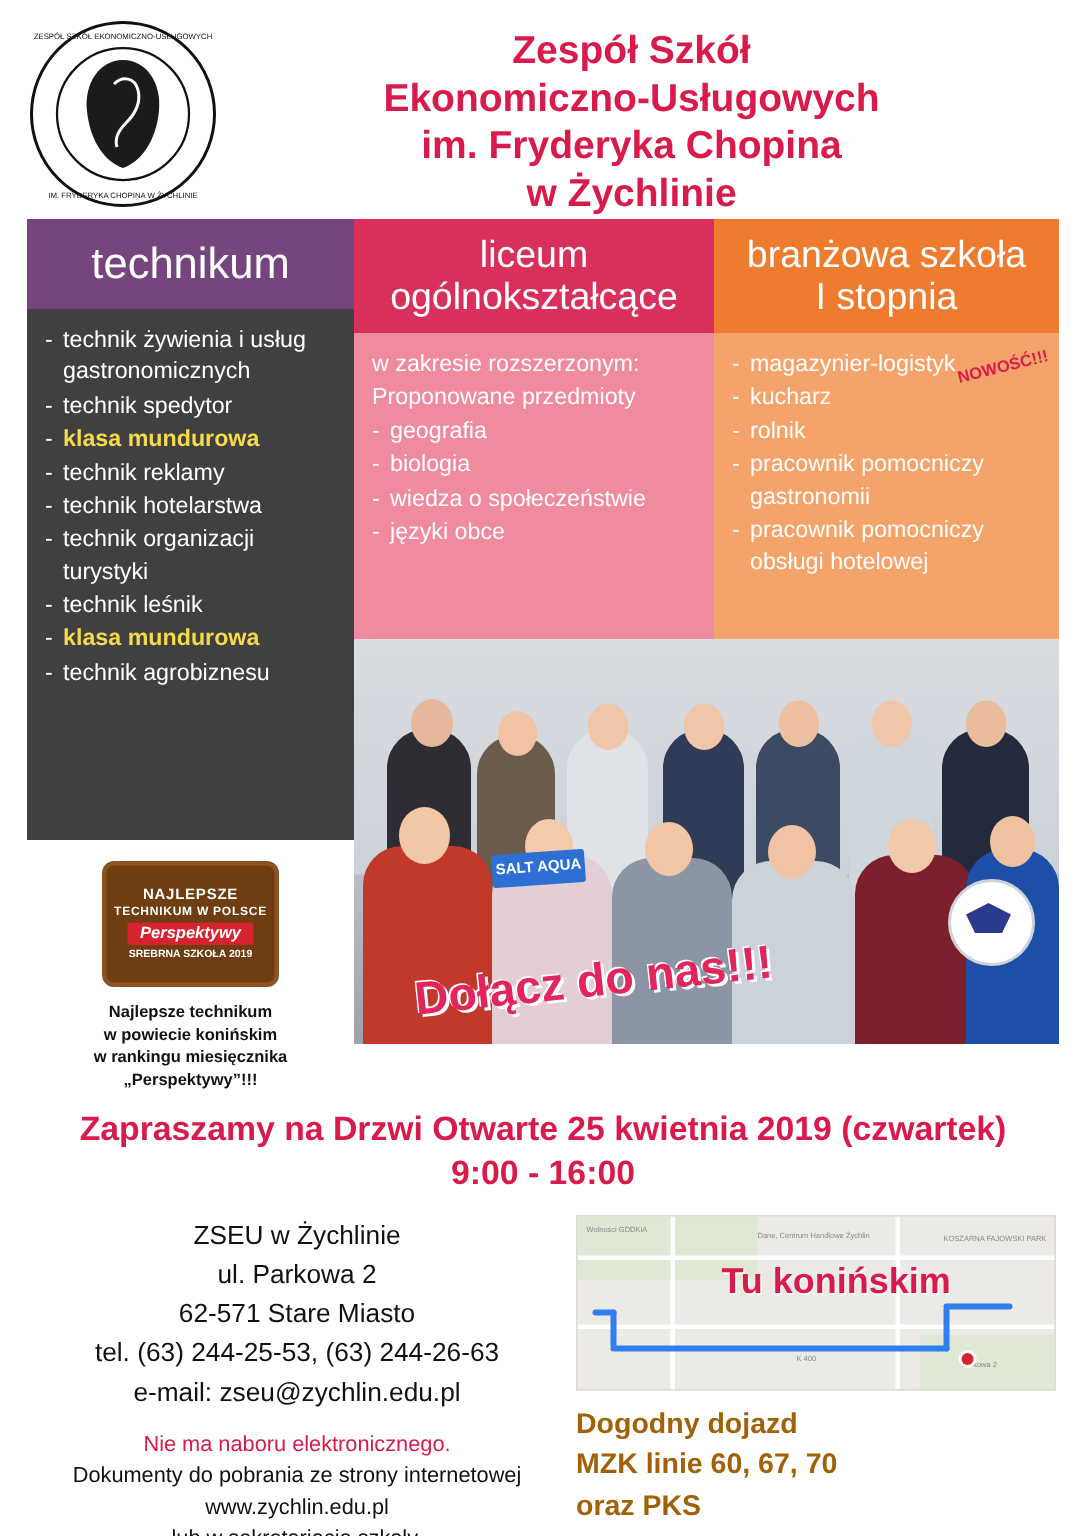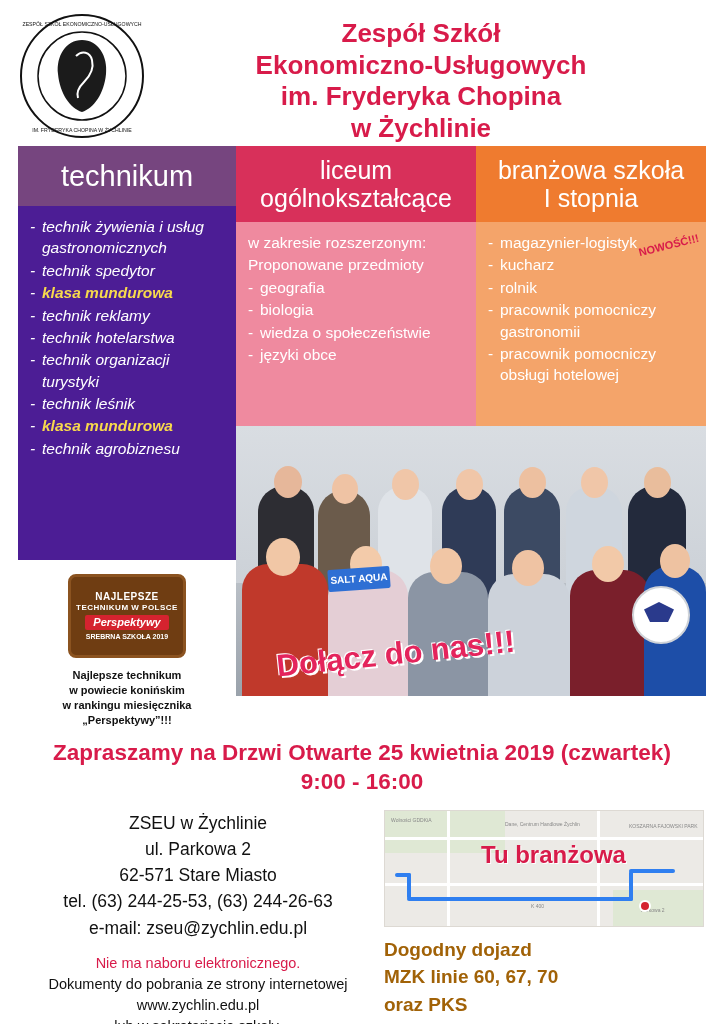--- a/index.html
+++ b/index.html
@@ -59,21 +59,21 @@
   }
   .col-body ul{margin:0;padding:0;list-style:none;}
   .col-body li{position:relative;padding-left:12px;margin-bottom:1px;}
   .col-body li.dash:before{content:"-";position:absolute;left:0;top:0;}
   .col-body li.plain{padding-left:0;}
   .col-body li b{color:#f7d94c;font-weight:bold;}
 
   
   .c1{width:248px;}
   .c1 .col-head{background:#76457f;font-weight:normal;font-size:29px;padding-top:14px;}
-  .c1 .col-body{background:#4c1d95;min-height:330px;font-style:italic;}
+  .c1 .col-body{background:#404040;min-height:330px;}
 
   
   .c2{width:240px;}
   .c2 .col-head{background:#d8305a;}
   .c2 .col-body{background:#ef8a9f;min-height:180px;}
 
   
   .c3{width:230px;}
   .c3 .col-head{background:#ef7b2f;}
   .c3 .col-body{background:#f4a46a;min-height:180px;position:relative;}
@@ -370,21 +370,21 @@
         <div class="lbl" style="left:6px;top:6px;">Wolności GDDKiA</div>
         <div class="lbl" style="left:120px;top:10px;">Dane, Centrum Handlowe Żychlin</div>
         <div class="lbl" style="left:244px;top:12px;">KOSZARNA FAJOWSKI PARK</div>
         <div class="lbl" style="left:146px;top:92px;">K 400</div>
         <div class="lbl" style="left:256px;top:96px;">Parkowa 2</div>
         <div class="pin"></div>
         <svg class="arrow" width="34" height="56" style="position:absolute;right:34px;top:26px;">
           <line x1="18" y1="2" x2="10" y2="40" stroke="#e0192f" stroke-width="5"></line>
           <polygon points="4,52 18,34 17,44" fill="#e0192f"></polygon>
         </svg>
-        <div class="tu">Tu branżowa</div>
+        <div class="tu">Tu konińskim</div>
       </div>
       <div class="dojazd">
         <div>Dogodny dojazd</div>
         <div>MZK linie 60, 67, 70</div>
         <div>oraz PKS</div>
       </div>
     </div>
   </div>
 
 </div>

